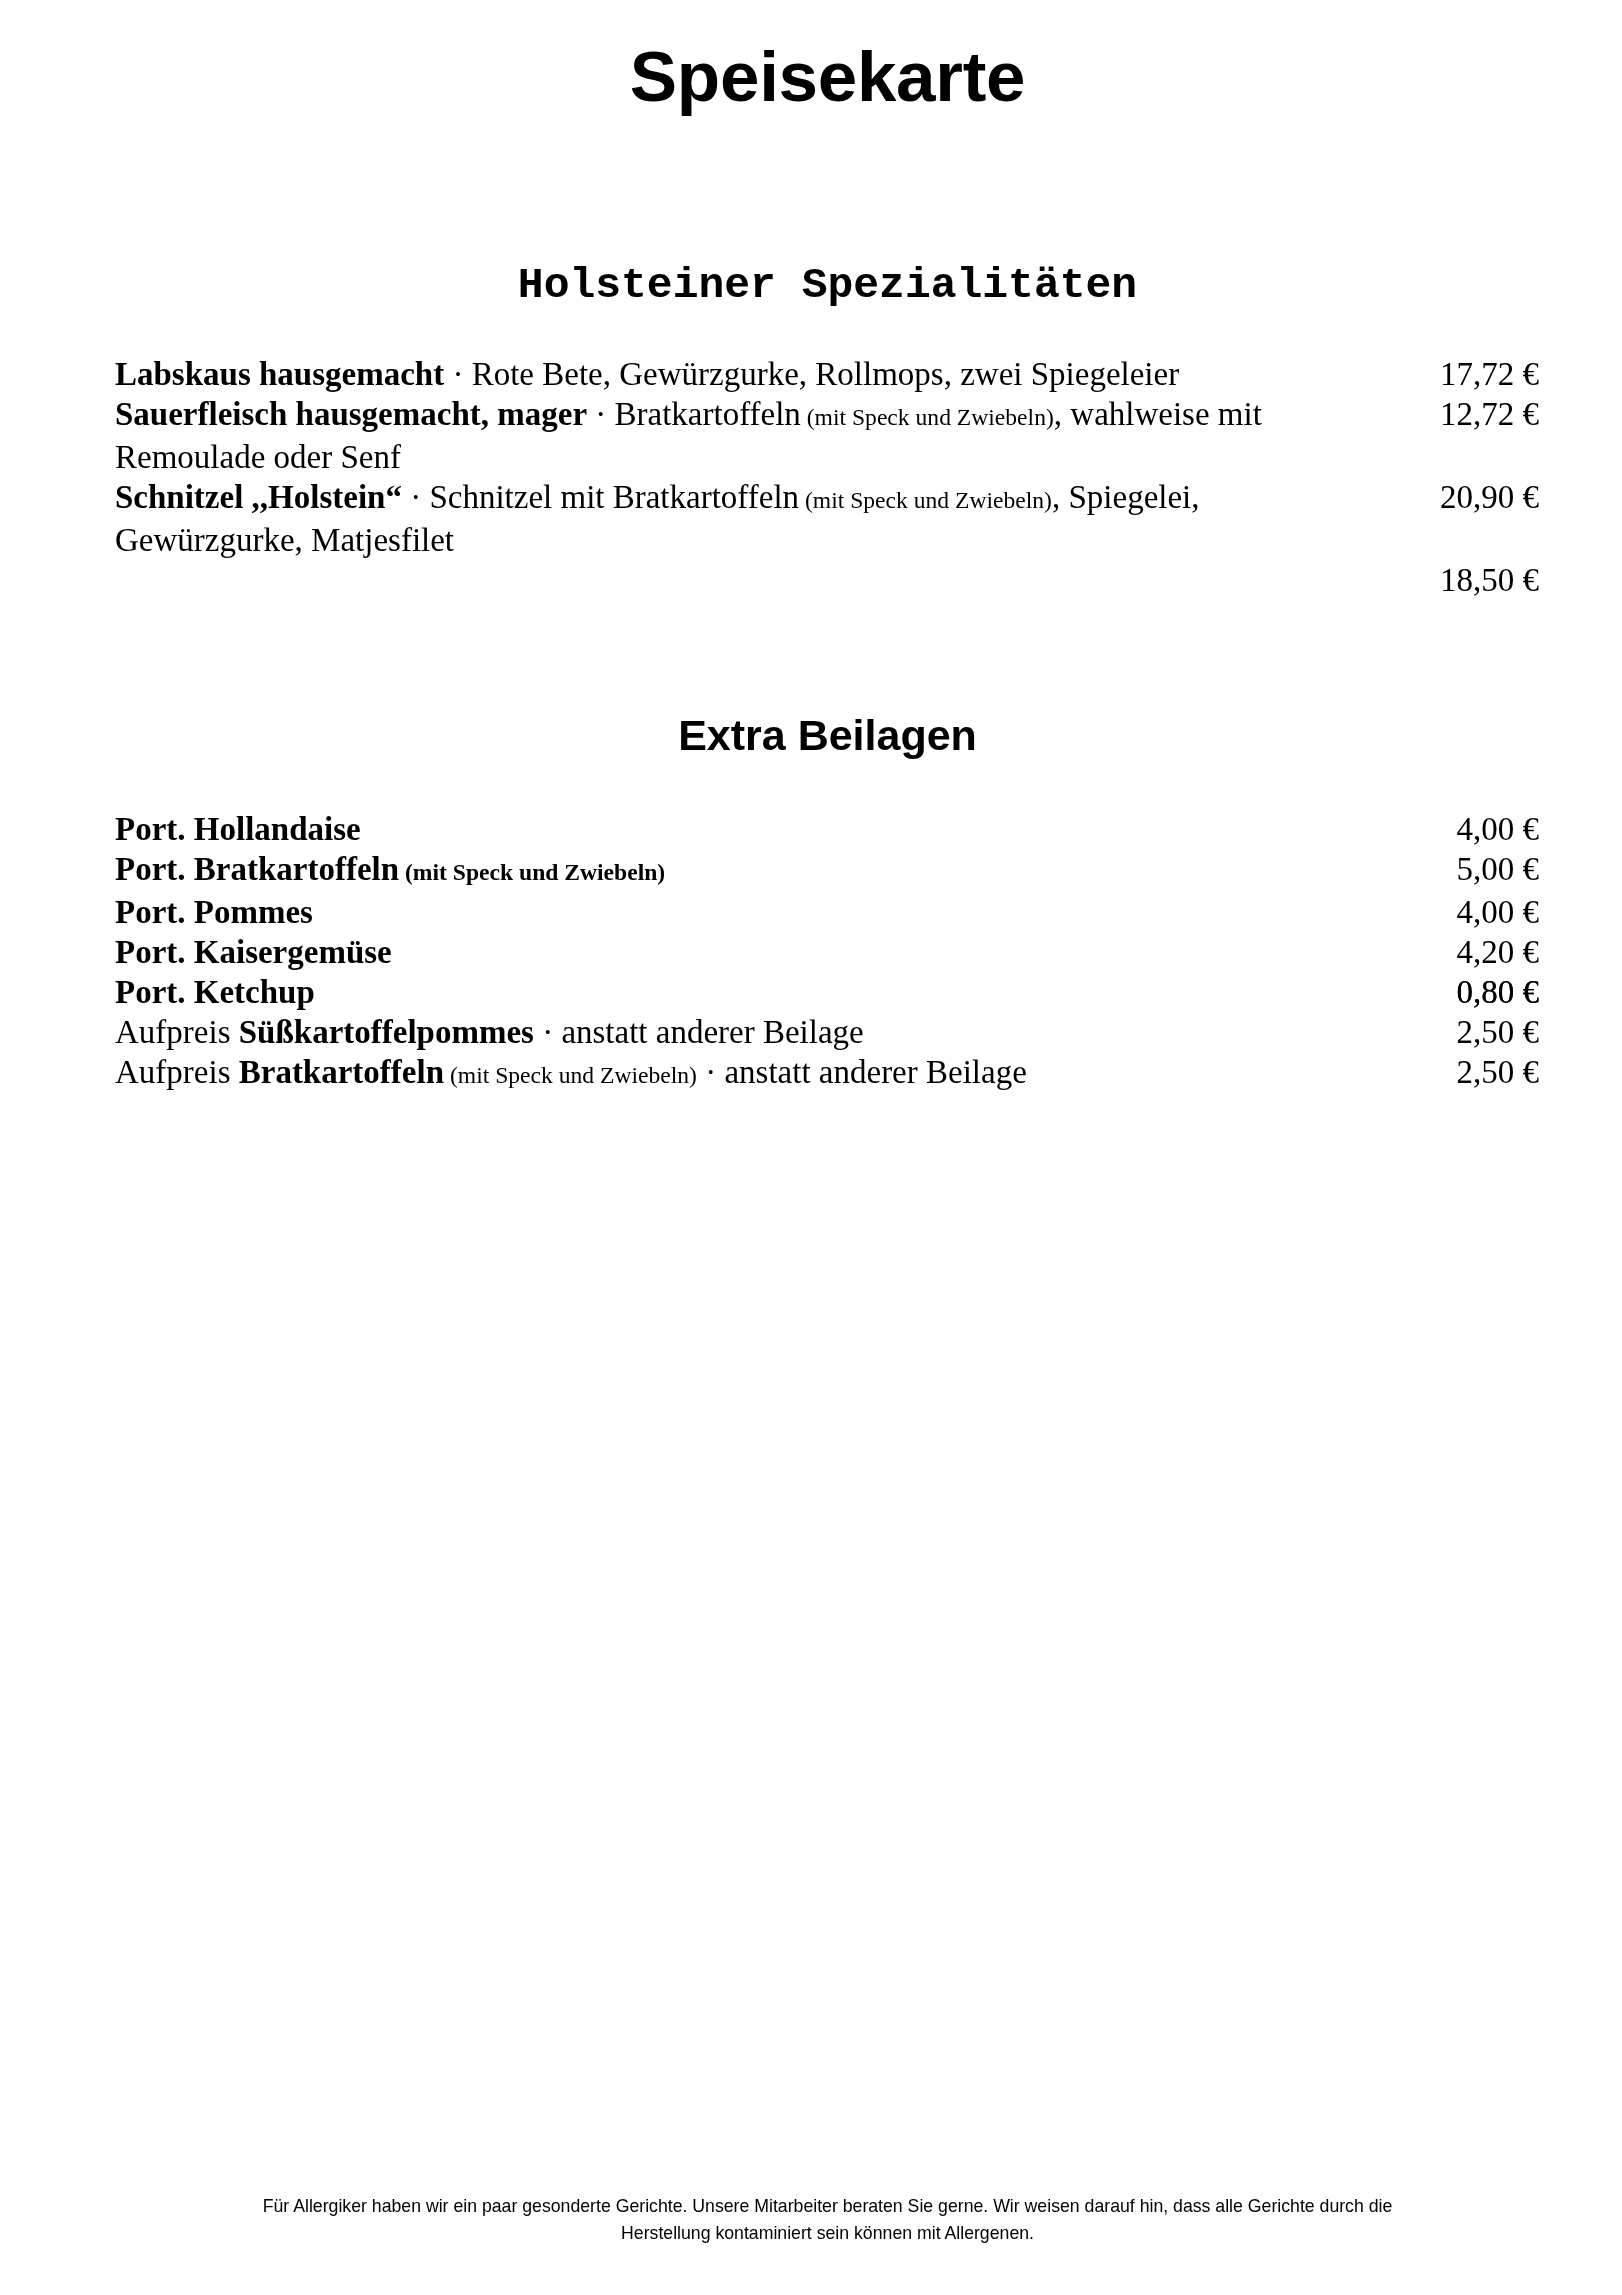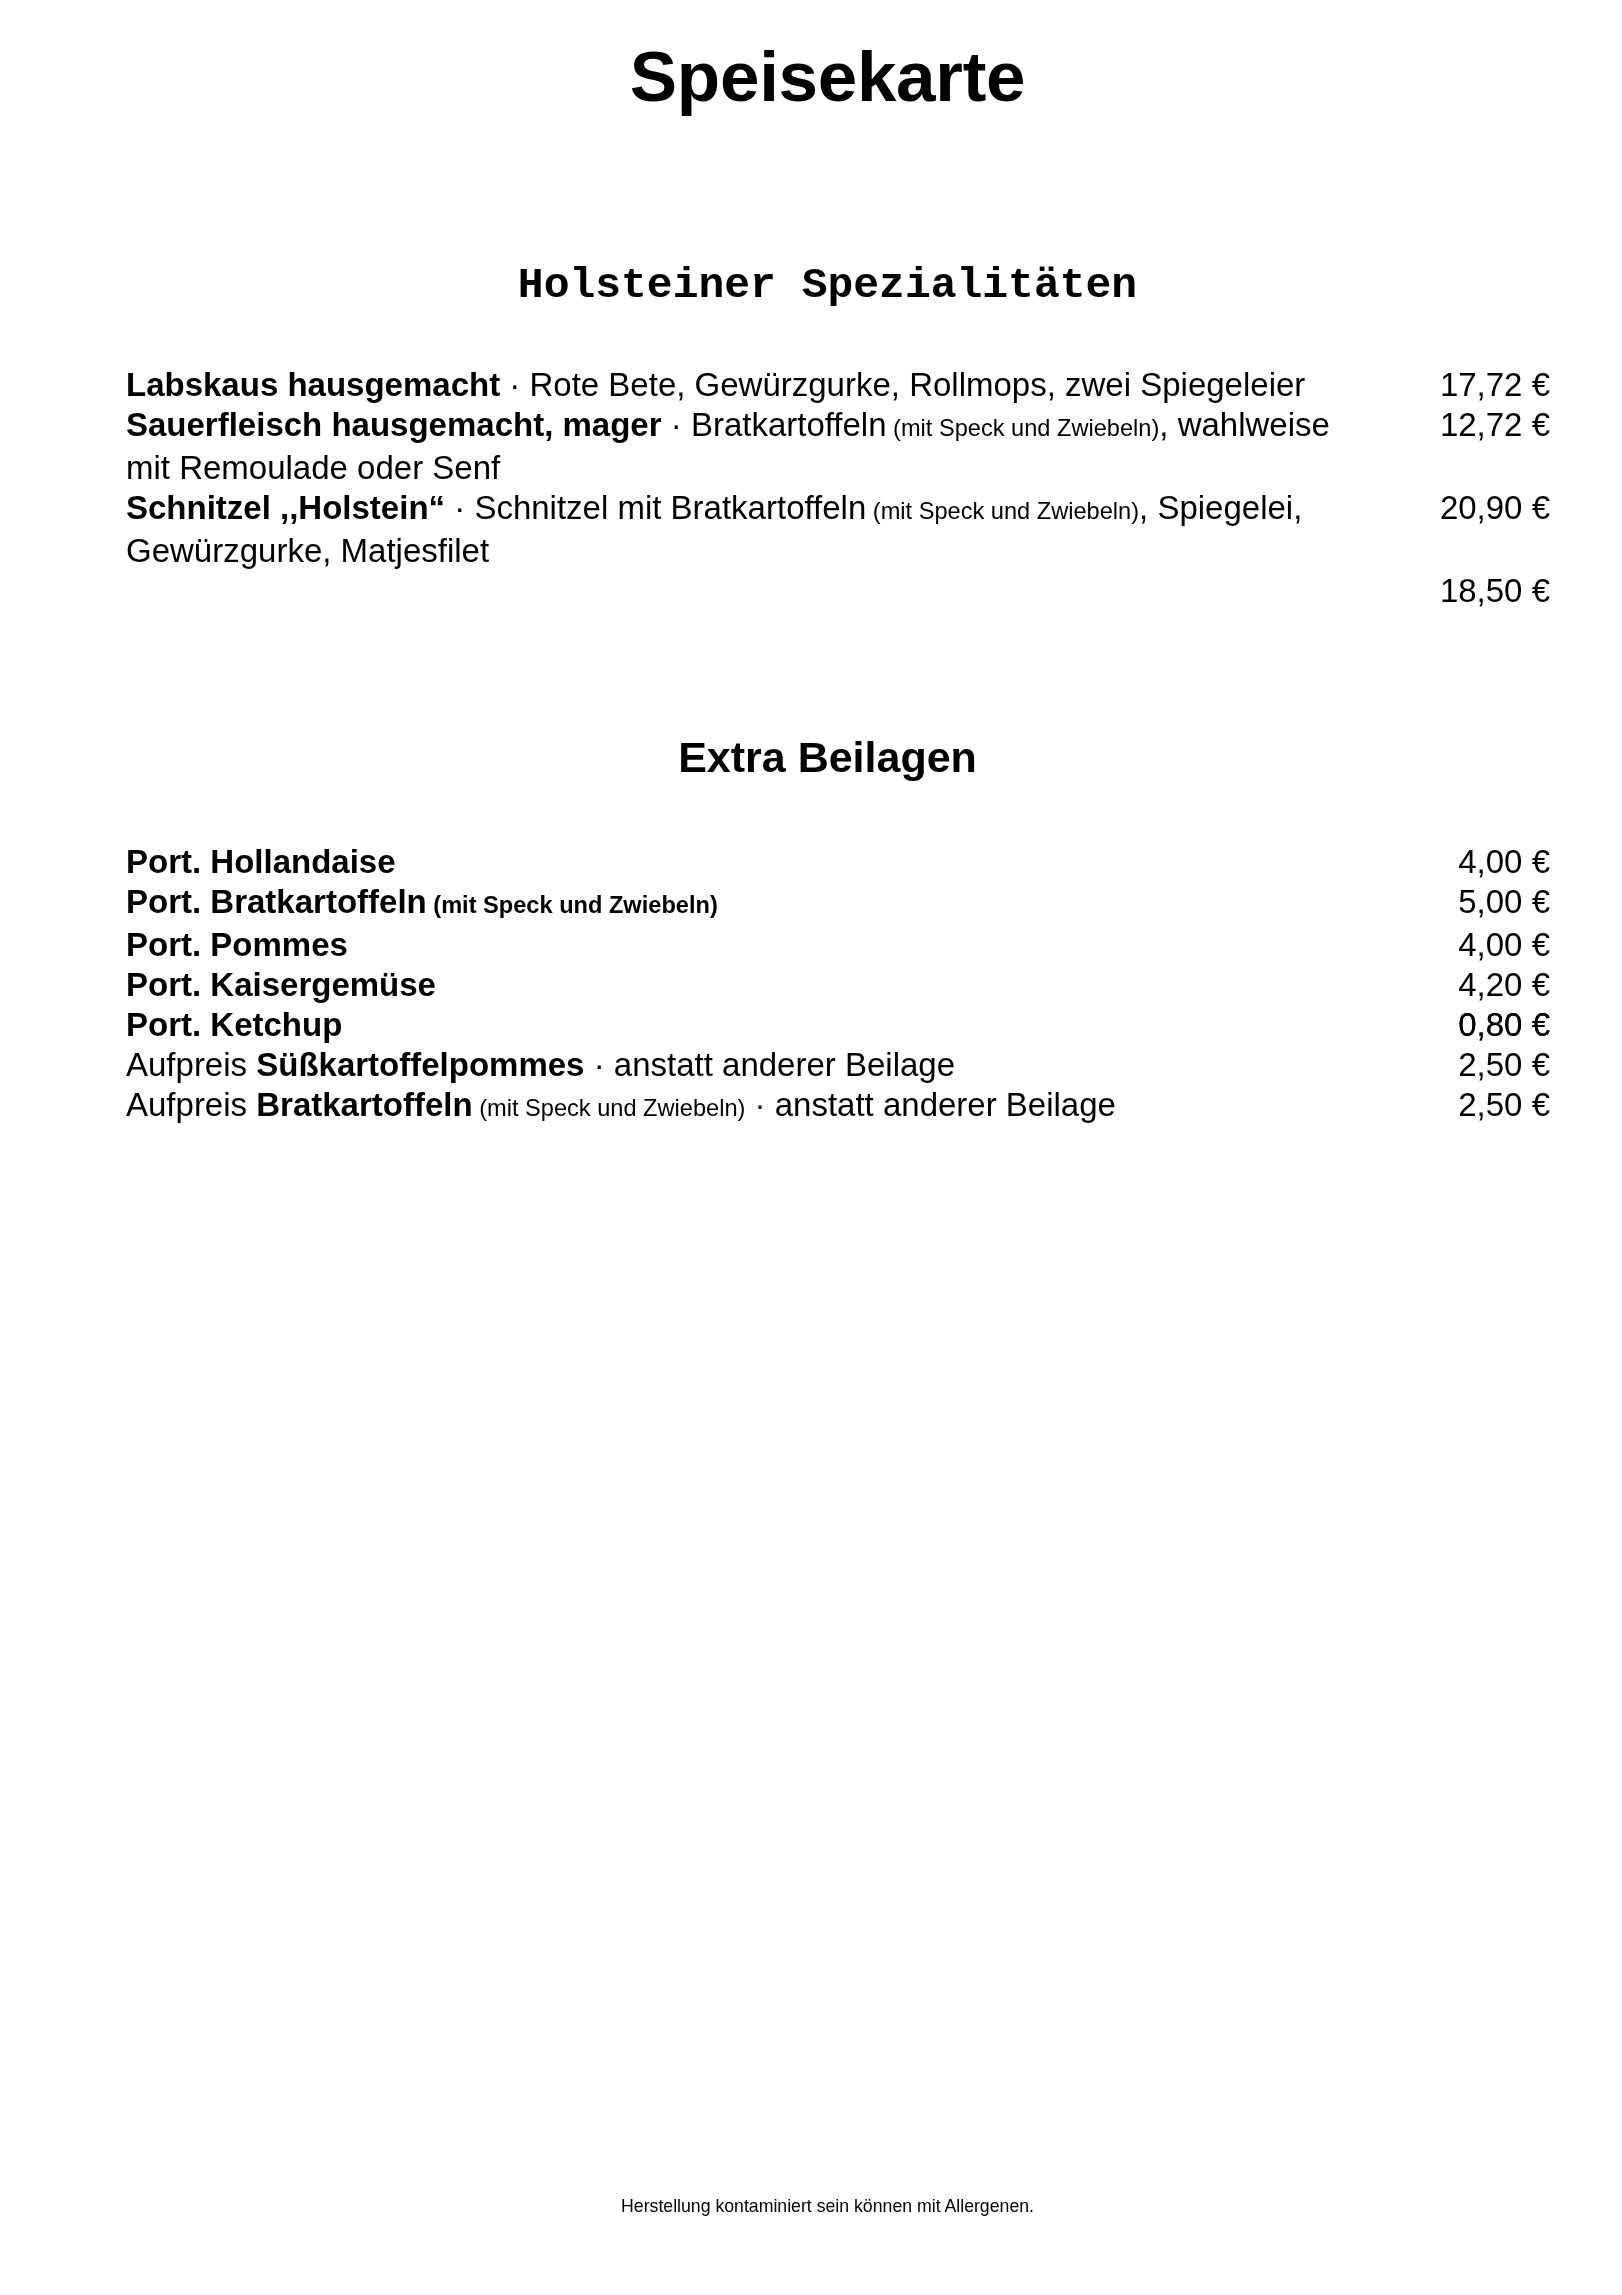--- a/index.html
+++ b/index.html
@@ -43,23 +43,24 @@
     font-size: 43px;
     font-weight: bold;
     line-height: 1.0;
     margin: 0;
   }
   .section-1-header { padding-top: 152px; font-family: Liberation Mono, monospace; }
   .section-2-header { padding-top: 154px; }
 
   
   .menu-list {
-    margin: 11px;
+    margin: 0;
     padding: 0;
     list-style: none;
+    font-family: Liberation Serif, serif;
   }
   .section-1-list { padding-top: 47px; }
   .section-2-list { padding-top: 52px; }
 
   .menu-row {
     position: relative;
     font-size: 33px;
     line-height: 40px;
     padding-right: 216px;
     box-sizing: border-box;
@@ -178,17 +179,18 @@
     </li>
 
     <li class="menu-row">
       <span class="menu-text"><span class="r">Aufpreis </span><span class="b">Bratkartoffeln</span><span class="note"> <span>(mit Speck und Zwiebeln)</span></span><span class="r"> · anstatt anderer Beilage</span></span>
       <span class="menu-price">2,50 €</span>
     </li>
 
   </ul>
 
   <div class="footer">
+    <div>Für Allergiker haben wir ein paar gesonderte Gerichte. Unsere Mitarbeiter beraten Sie gerne. Wir weisen darauf hin, dass alle Gerichte durch die</div>
     <div>Herstellung kontaminiert sein können mit Allergenen.</div>
   </div>
 
 </div>
 
 
 </body></html>

